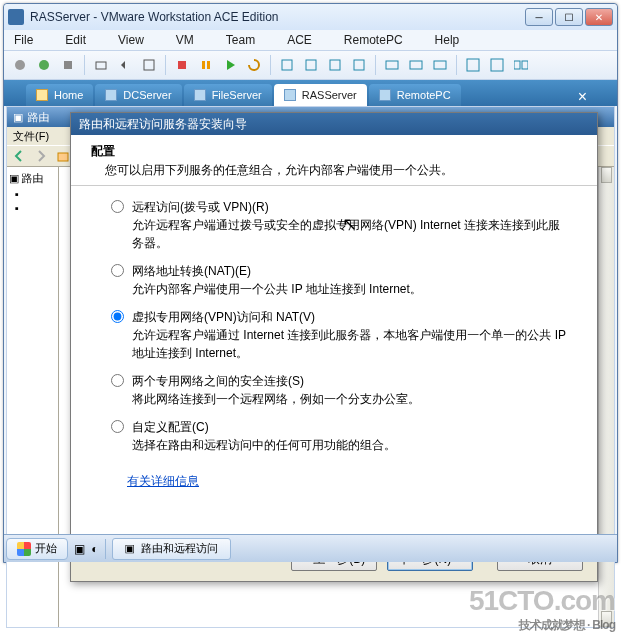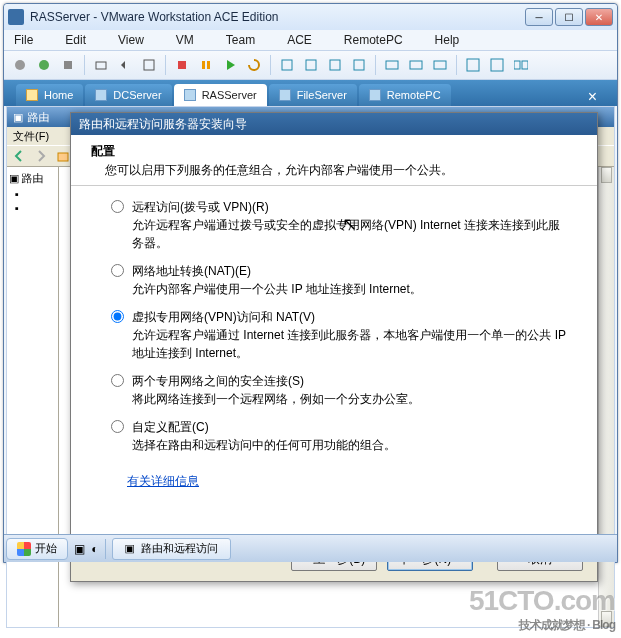--- a/index.html
+++ b/index.html
@@ -15,21 +15,21 @@
 .win-btn.close { background: linear-gradient(#f0a8a0, #d86050); color: #fff; }
 
 .vmware-menu { height: 20px; display: flex; align-items: center; gap: 32px; padding: 0 10px; background: #f1f6fc; color: #222; }
 .vmware-menu span { cursor: default; }
 
 .vmware-toolbar { height: 30px; background: linear-gradient(#f6f9fd, #e4edf8); border-top: 1px solid #c4d4ea; border-bottom: 1px solid #c4d4ea; display: flex; align-items: center; padding: 0 6px; gap: 4px; }
 .tb-sep { width: 1px; height: 20px; background: #bcd0e8; margin: 0 2px; }
 .tb-btn { width: 20px; height: 20px; border: 1px solid transparent; border-radius: 2px; display: flex; align-items: center; justify-content: center; }
 .tb-btn svg { width: 14px; height: 14px; }
 
-.vmware-tabs { height: 26px; background: linear-gradient(#4a90c8, #2f6fa8); display: flex; align-items: flex-end; padding: 0 12px; gap: 2px; }
+.vmware-tabs { height: 26px; background: linear-gradient(#4a90c8, #2f6fa8); display: flex; align-items: flex-end; padding: 0 22px; gap: 2px; }
 .vm-tab { height: 22px; padding: 0 10px; display: flex; align-items: center; gap: 6px; background: linear-gradient(#5aa0d8, #3a7ab0); color: #fff; border-radius: 4px 4px 0 0; font-size: 11px; }
 .vm-tab.active { background: #fff; color: #222; }
 .vm-tab .tab-icon { width: 12px; height: 12px; background: #b8d8f0; border: 1px solid #6a9ac8; }
 .vm-tab.home .tab-icon { background: #ffe8a0; border-color: #d0a040; }
 .vm-tab.active .tab-icon { background: #b8d8f0; }
 .tabs-close { margin-left: auto; color: #fff; font-size: 16px; padding: 0 8px; }
 
 .guest-area { position: relative; height: 522px; background: #fff; border: 1px solid #c4d4ea; margin: 0 2px; overflow: hidden; }
 
 
@@ -211,27 +211,27 @@
 
   <div class="vmware-tabs">
     <div class="vm-tab home">
         <span class="tab-icon"></span>
         <span>Home</span>
       </div>
     <div class="vm-tab">
         <span class="tab-icon"></span>
         <span>DCServer</span>
       </div>
+    <div class="vm-tab">
+        <span class="tab-icon"></span>
+        <span>FileServer</span>
+      </div>
     <div class="vm-tab active">
         <span class="tab-icon"></span>
         <span>RASServer</span>
-      </div>
-    <div class="vm-tab">
-        <span class="tab-icon"></span>
-        <span>FileServer</span>
       </div>
     <div class="vm-tab">
         <span class="tab-icon"></span>
         <span>RemotePC</span>
       </div>
     <div class="tabs-close">×</div>
   </div>
 
   <div class="guest-area">
     <div class="mmc-bg">

